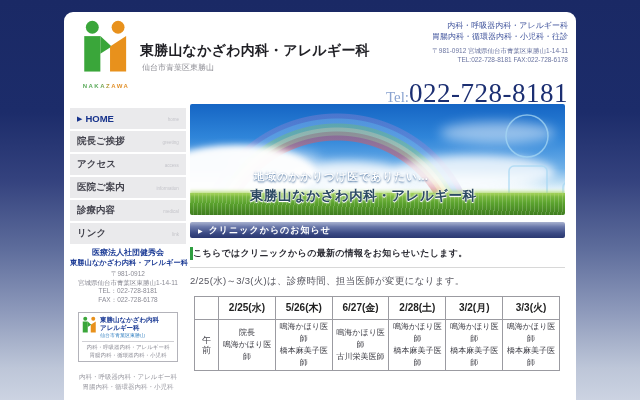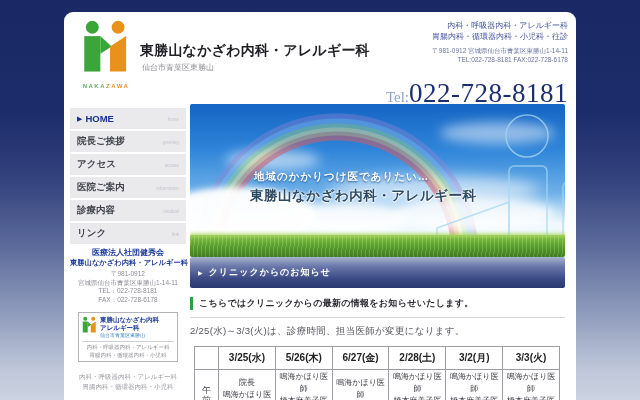--- a/index.html
+++ b/index.html
@@ -36,21 +36,21 @@
   .side-banner{margin:8px auto 0;width:92px;border:1px solid #b3b3ba;background:#fff;padding:3px 3px 2px;}
   .sb-top{display:flex;align-items:flex-start;gap:3px;border-bottom:1px solid #cfcfd4;padding-bottom:2px;}
   .sb-txt{text-align:left;}
   .sb-name{font-size:6.5px;font-weight:bold;color:#1d3c96;line-height:8px;}
   .sb-sub{font-size:5px;color:#2f7ec0;line-height:7px;}
   .sb-dept{font-size:5.5px;color:#8b8b95;line-height:7.5px;margin-top:2px;text-align:center;}
   .side-depts{margin-top:10px;text-align:center;font-size:6.5px;color:#9a9aa2;line-height:9.5px;}
 
   
   .main{position:absolute;left:126px;top:92px;width:375px;}
-  .hero{position:relative;height:153px;overflow:hidden;border-radius:2px;
+  .hero{position:relative;height:111px;overflow:hidden;border-radius:2px;
     background:linear-gradient(180deg,#1565c4 0%,#2f85d9 30%,#6fb0e8 58%,#c8e4f6 72%,#eef8fd 78%);}
   .cloud{position:absolute;background:#fff;border-radius:50%;filter:blur(5px);}
   .cl1{left:-34px;bottom:12px;width:160px;height:58px;opacity:.97;filter:blur(3px);}
   .cl2{left:95px;bottom:22px;width:125px;height:32px;opacity:.85;}
   .cl3{left:205px;bottom:26px;width:160px;height:34px;opacity:.8;}
   .cl4{left:35px;top:46px;width:95px;height:20px;opacity:.55;filter:blur(6px);}
   .cl5{left:250px;top:18px;width:115px;height:22px;opacity:.5;filter:blur(6px);}
   .cl6{left:140px;top:72px;width:210px;height:28px;opacity:.6;filter:blur(7px);}
   .grass{position:absolute;left:0;right:0;bottom:0;height:22px;
     background:repeating-linear-gradient(93deg,rgba(255,255,255,.18) 0 1px,transparent 1px 4px),
@@ -62,26 +62,26 @@
     background:radial-gradient(circle,transparent 0 114px,rgba(214,90,100,.55) 115px 119px,
       rgba(236,160,90,.5) 120px 123px,rgba(240,232,140,.5) 124px 127px,rgba(150,210,140,.5) 128px 131px,
       rgba(130,180,235,.5) 132px 136px,rgba(150,130,210,.38) 137px 141px,transparent 142px);}
   .watermark{position:absolute;right:-8px;top:4px;opacity:.75;}
   .catch{position:absolute;left:60px;top:66px;}
   .catch1{margin-left:4px;font-size:10.5px;font-weight:bold;color:#fff;letter-spacing:1px;
     text-shadow:0 1px 2px rgba(20,70,130,.85);}
   .catch2{margin-top:3px;font-size:13.5px;font-weight:bold;color:#2c4a63;letter-spacing:.5px;
     text-shadow:0 0 2px #fff,0 0 3px #fff,0 1px 0 #fff;}
 
-  .news-bar{height:31px;border-radius:2px;display:flex;align-items:center;padding:0 8px;
+  .news-bar{margin-top:7px;height:16px;border-radius:2px;display:flex;align-items:center;padding:0 8px;
     background:linear-gradient(180deg,#a9b2d0 0%,#6a78aa 30%,#3b4a84 70%,#2a3870 100%);
     color:#fff;font-size:9px;font-weight:bold;letter-spacing:1px;box-sizing:border-box;}
   .nb-arrow{font-size:6px;margin-right:5px;}
   .intro{margin-top:9px;border-bottom:1px solid #d8d8d8;padding-bottom:7px;}
-  .intro-inner{border-left:3px solid #2f9e41;padding-left:6px;font-size:9px;font-weight:bold;color:#2b2b33;letter-spacing:.3px;}
+  .intro-inner{border-left:3px solid #2f9e41;font-size:9px;font-weight:bold;color:#2b2b33;letter-spacing:.3px;}
   .notice{margin-top:7px;font-size:9.5px;color:#55555e;letter-spacing:.3px;}
 
   table.schedule{margin-top:8px;margin-left:4px;border-collapse:collapse;width:366px;table-layout:fixed;background:#fff;}
   .schedule th,.schedule td{border:1px solid #9b9ba1;}
   .schedule th{height:20px;font-size:10px;color:#222;font-weight:bold;}
   .schedule col.c-lbl{width:24px;}
   td.lbl{font-size:9px;color:#4a4a52;line-height:10px;text-align:center;background:#fff;word-break:break-all;padding:0 6px;}
   td.cell{height:33px;font-size:8px;color:#3c3c44;text-align:center;line-height:12px;white-space:pre-line;background:#fff;}
 </style>
 </head>
@@ -216,21 +216,21 @@
             <col>
             <col>
             <col>
             <col>
             <col>
             <col>
           </colgroup>
         <tbody>
             <tr>
           <th></th>
-          <th>3/25(水)</th>
+          <th>2/25(水)</th>
           <th>5/26(木)</th>
           <th>6/27(金)</th>
           <th>2/28(土)</th>
           <th>3/2(月)</th>
           <th>3/3(火)</th>
         </tr>
         <tr class="r1">
           <td class="lbl">午前</td>
           <td class="cell">院長
 鳴海かほり医師</td>

